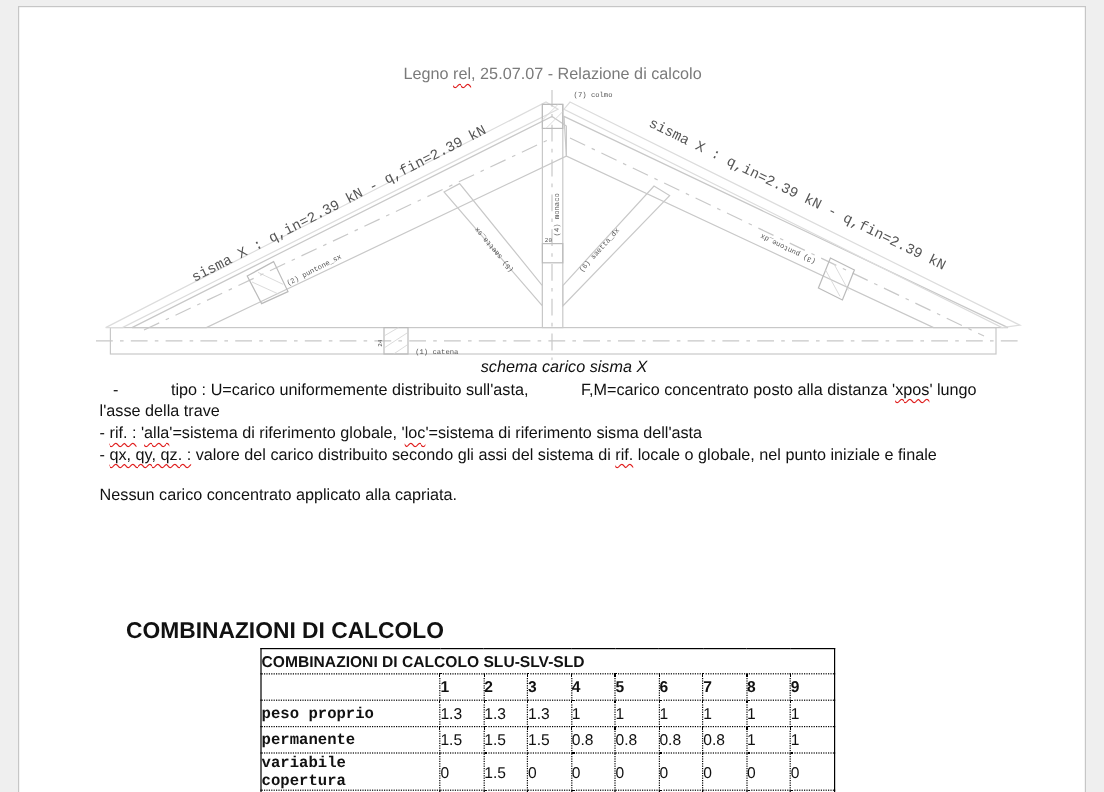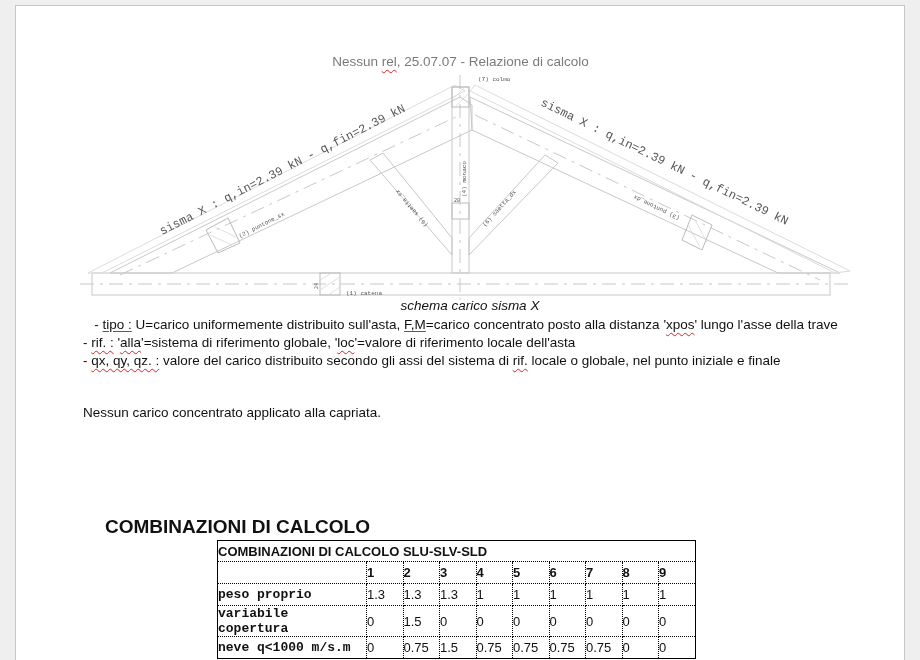--- a/index.html
+++ b/index.html
@@ -1,40 +1,40 @@
 <!DOCTYPE html>
 <html><head>
 <meta charset="utf-8">
 <style>
   html, body { margin:0; padding:0; }
   body { width:920px; height:660px; background:#efefef; overflow:hidden; position:relative; font-family:"Liberation Sans", sans-serif; }
   .page { position:absolute; left:15px; top:5px; width:890px; height:700px; background:#fff; border:1px solid #c6c6c6; box-sizing:border-box; }
   .header { position:absolute; left:0; top:54px; width:921px; text-align:center; font-size:13.5px; color:#7a7a7a; }
   .squig { text-decoration: underline wavy #e02020; text-decoration-thickness:1px; text-underline-offset:3px;text-align:center; }
-  .blue-u { text-decoration: underline; text-decoration-color:#2a5bd7; text-underline-offset:2px; }
+  .blue-u { text-decoration-color:#2a5bd7; text-underline-offset:2px;margin-left:40px; }
   .drawing { position:absolute; left:80px; top:75px; }
   .caption { position:absolute; left:0; width:940px; top:298px; text-align:center; font-style:italic; font-size:13.5px; color:#111; }
   .legend { position:absolute; left:83px; top:316px; width:760px; font-size:13.5px; line-height:18px; color:#111; }
   .legend p { margin:0; }
   .note { position:absolute; left:83px; top:405px; font-size:13.5px; color:#111; }
   .section-title { position:absolute; left:105px; top:478px; font-size:19px; font-weight:bold; color:#111;margin-top:38px; }
   table.comb { position:absolute; left:217px; top:540px; border-collapse:collapse; font-size:13px; color:#111; border:1.5px solid #000; }
   table.comb td { border:1px dotted #000; text-align:left; height:21px; padding:0; }
   table.comb td.lbl { width:148px; font-weight:bold;font-family:Liberation Mono, monospace; }
   table.comb td.v { width:35.5px; }
   table.comb td.hdr { font-weight:bold; }
   table.comb td.title { font-weight:bold; height:20px; border-bottom:1px dotted #000; }
 </style>
 </head>
 <body>
 
 <div class="page"></div>
 
 <div class="header">
-  <span>Nessun </span><span class="squig">rel</span><span>, 25.07.07 - Relazione di calcolo</span>
+  <span>Legno </span><span class="squig">rel</span><span>, 25.07.07 - Relazione di calcolo</span>
 </div>
 
 <svg class="drawing" width="780" height="225" viewBox="0 0 780 225">
   <g stroke="#c8c8c8" fill="none" stroke-width="1">
 
     <rect x="12" y="198" width="738" height="22"></rect>
     <line x1="0" y1="209" x2="770" y2="209" stroke-dasharray="14,6,3,6"></line>
 
     <polygon points="30,198 380,22 392,30 392,55 92,198"></polygon>
     <line x1="40" y1="200" x2="380" y2="40" stroke-dasharray="14,6,3,6"></line>
@@ -83,21 +83,21 @@
   </g>
 </svg>
 
 <div class="caption">schema carico sisma X</div>
 
 <div class="legend">
   <p>
     <span style="white-space:pre">   - </span><span class="blue-u">tipo :</span><span> U=carico uniformemente distribuito sull'asta, </span><span class="blue-u">F,M</span><span>=carico concentrato posto alla distanza '</span><span class="squig">xpos</span><span>' lungo l'asse della trave</span>
   </p>
   <p>
-    <span>- </span><span class="squig">rif. :</span><span> '</span><span class="squig">alla</span><span>'=sistema di riferimento globale, '</span><span class="squig">loc</span><span>'=valore di riferimento locale dell'asta</span>
+    <span>- </span><span class="squig">rif. :</span><span> '</span><span class="squig">alla</span><span>'=sistema di riferimento globale, '</span><span class="squig">loc</span><span>'=sistema di riferimento sisma dell'asta</span>
   </p>
   <p>
     <span>- </span><span class="squig">qx, qy, qz. :</span><span> valore del carico distribuito secondo gli assi del sistema di </span><span class="squig">rif.</span><span> locale o globale, nel punto iniziale e finale</span>
   </p>
 </div>
 
 <div class="note">Nessun carico concentrato applicato alla capriata.</div>
 
 <div class="section-title">COMBINAZIONI DI CALCOLO</div>
 
@@ -124,20 +124,32 @@
         <td class="v">1.3</td>
         <td class="v">1.3</td>
         <td class="v">1</td>
         <td class="v">1</td>
         <td class="v">1</td>
         <td class="v">1</td>
         <td class="v">1</td>
         <td class="v">1</td>
       </tr>
       <tr>
+        <td class="lbl">permanente</td>
+        <td class="v">1.5</td>
+        <td class="v">1.5</td>
+        <td class="v">1.5</td>
+        <td class="v">0.8</td>
+        <td class="v">0.8</td>
+        <td class="v">0.8</td>
+        <td class="v">0.8</td>
+        <td class="v">1</td>
+        <td class="v">1</td>
+      </tr>
+      <tr>
         <td class="lbl">variabile copertura</td>
         <td class="v">0</td>
         <td class="v">1.5</td>
         <td class="v">0</td>
         <td class="v">0</td>
         <td class="v">0</td>
         <td class="v">0</td>
         <td class="v">0</td>
         <td class="v">0</td>
         <td class="v">0</td>

